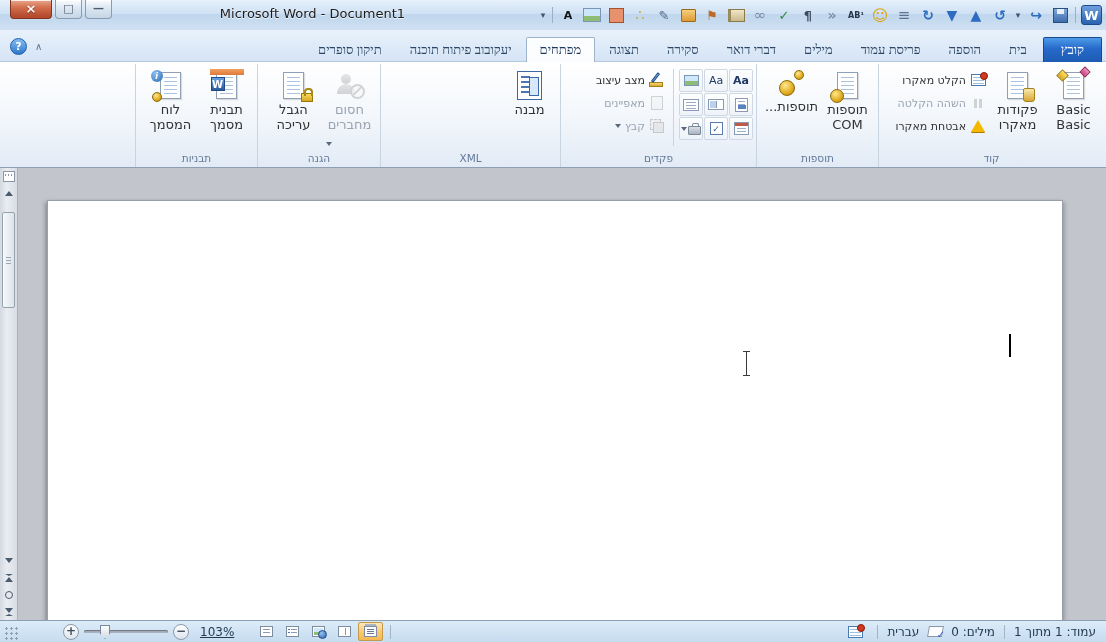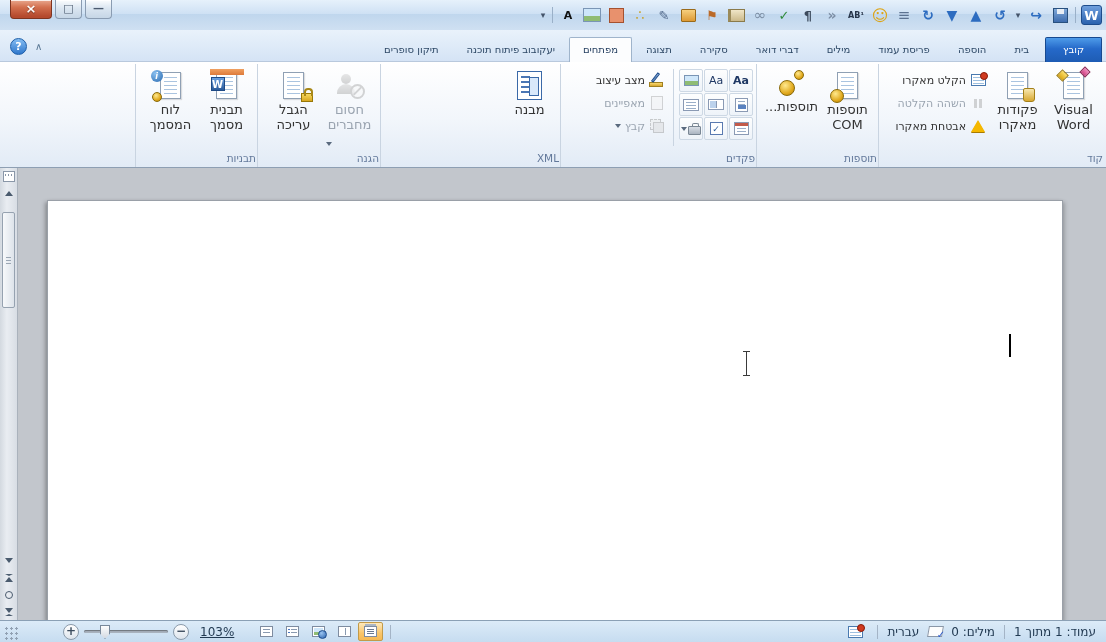--- a/index.html
+++ b/index.html
@@ -46,39 +46,39 @@
   .qi.g-save::before { content:""; width:13px; height:13px; background:linear-gradient(#7fa8d8,#3d6cae); border:1px solid #28507e; }
   .qi.g-save::after { content:""; position:absolute; width:7px; height:5px; background:#e8eef5; top:5px; }
   .applogo { width:21px; height:20px; margin-left:2px; border:1px solid #1d4c8c; border-radius:3px;
     background:linear-gradient(#6f9fdd,#2a62ae); color:#fff; font-weight:bold; font-size:13px;
     display:flex; align-items:center; justify-content:center; }
 
   
   .tabrow { height:32px; flex:0 0 32px; display:flex; direction:rtl; align-items:flex-end;
     background:linear-gradient(#e9f2fb,#d4e3f5); padding:0 4px; position:relative; }
   .tabrow::after { content:""; position:absolute; left:0; right:0; bottom:0; height:1px; background:#b9c9dd; }
-  .tab { height:25px; line-height:24px; padding:0 13px; font-size:10px; color:#2c4765;
-    border:1px solid transparent; border-bottom:none; border-radius:2px 2px 0 0; white-space:nowrap; z-index:1; }
+  .tab { height:25px; line-height:24px; padding:0 13px; font-size:13px; color:#2c4765;
+    border:1px solid transparent; border-bottom:none; border-radius:2px 2px 0 0; white-space:nowrap; z-index:1;font-family:Liberation Serif, serif; }
   .tab.file { background:linear-gradient(#4e9be9,#2569c9 45%,#1e5cb4); color:#fff;
     border-color:#17498f; padding:0 17px; margin-left:2px; }
   .tab.active { background:#fcfdfe; border-color:#9fb4cb; color:#1e395b; z-index:3; }
   .tabspacer { flex:1; }
   .collapse-btn { align-self:center; color:#5a7894; font-size:10px; margin:0 8px; }
   .help-btn { align-self:center; width:17px; height:17px; border-radius:50%; border:1px solid #1d5ea8;
     background:linear-gradient(#85bdf2,#2f77cc); color:#fff; font-size:11px; font-weight:bold;
     display:flex; align-items:center; justify-content:center; margin-left:6px; }
 
   
   .ribbon { height:106px; flex:0 0 106px; display:flex; direction:rtl;
     background:linear-gradient(#ffffff,#f2f6fb 55%,#e2ebf6); border-bottom:1px solid #8e9fb3; padding:2px 2px 0; }
   .rgroup { display:flex; flex-direction:column; border-left:1px solid #c9d4e1; padding:1px 1px 0; }
   .g-code { width:226px; } .g-addins { width:122px; } .g-controls { width:196px; }
   .g-xml { width:180px; } .g-protect { width:123px; } .g-templates { width:122px; }
   .rg-content { flex:1; display:flex; direction:rtl; align-items:stretch; gap:1px; padding:1px 2px; }
-  .rg-label { height:17px; line-height:16px; font-size:10.5px; color:#62789a; }
+  .rg-label { height:17px; line-height:16px; text-align:center; font-size:10.5px; color:#62789a; }
 
   .bigbtn { width:55px; display:flex; flex-direction:column; align-items:center; padding-top:3px;
     border-radius:3px; position:relative; }
   .bicon { position:relative; width:34px; height:33px; display:flex; align-items:center; justify-content:center; }
   .blabel { font-size:13px; line-height:1.18; text-align:center; color:#333; }
   .bigbtn.disabled .blabel { color:#9aa4b0; }
   .bigbtn.disabled .bicon { opacity:.45; filter:grayscale(1); }
   .dd-tri { width:0; height:0; border-left:3px solid transparent; border-right:3px solid transparent;
     border-top:4px solid #5a6a7e; display:inline-block; }
   .bigbtn .dd-under { position:absolute; bottom:3px; left:4px; }
@@ -267,20 +267,21 @@
 <body>
 
 <div class="app">
 
   <div class="titlebar">
     <div class="winctl">
       <div class="wbtn close">×</div>
       <div class="wbtn">□</div>
       <div class="wbtn">—</div>
     </div>
+    <div class="title">Microsoft Word - Document1</div>
     <div class="qat">
       <span class="qi g-dd">▾</span>
       <span class="qsep"></span>
       <span class="qi g-box">A</span>
       <span class="qi g-pic"></span>
       <span class="qi g-shape"></span>
       <span class="qi g-org">∴</span>
       <span class="qi g-pen">✎</span>
       <span class="qi g-pkg"></span>
       <span class="qi g-sign">⚑</span>
@@ -324,21 +325,21 @@
   <div class="ribbon">
 
     <div class="rgroup g-code">
       <div class="rg-content">
         <div class="bigbtn">
           <span class="bicon">
             <span class="sheet"></span>
               <span class="diamond d-gold"></span>
               <span class="diamond d-pink"></span>
           </span>
-          <span class="blabel">Visual Word</span>
+          <span class="blabel">Basic Basic</span>
         </div>
         <div class="bigbtn">
           <span class="bicon">
             <span class="sheet"></span>
               <span class="scrollbadge"></span>
           </span>
           <span class="blabel">פקודות מאקרו</span>
         </div>
         <div class="scol">
           <div class="sbtn">

